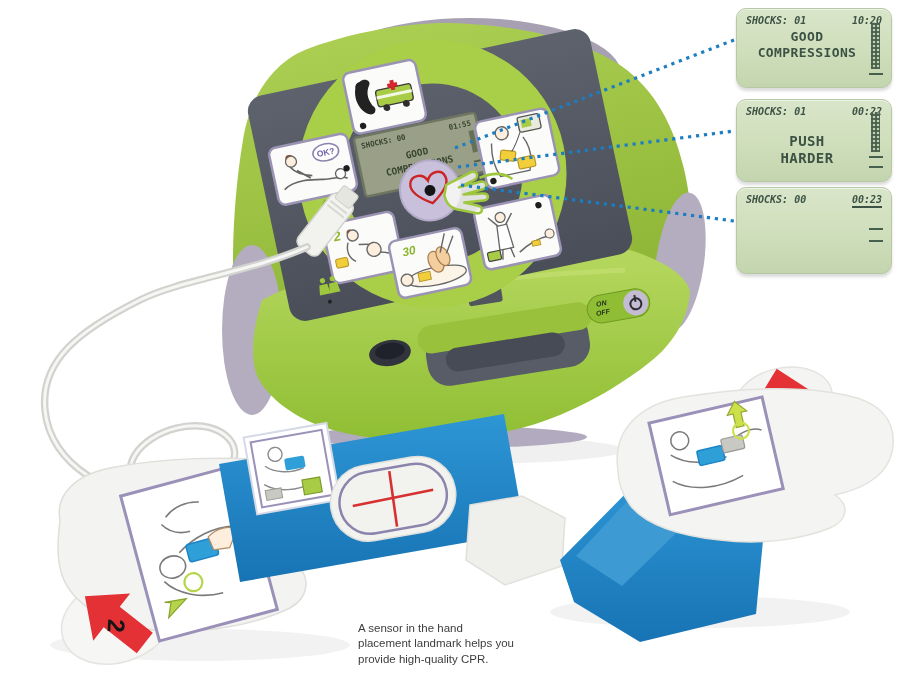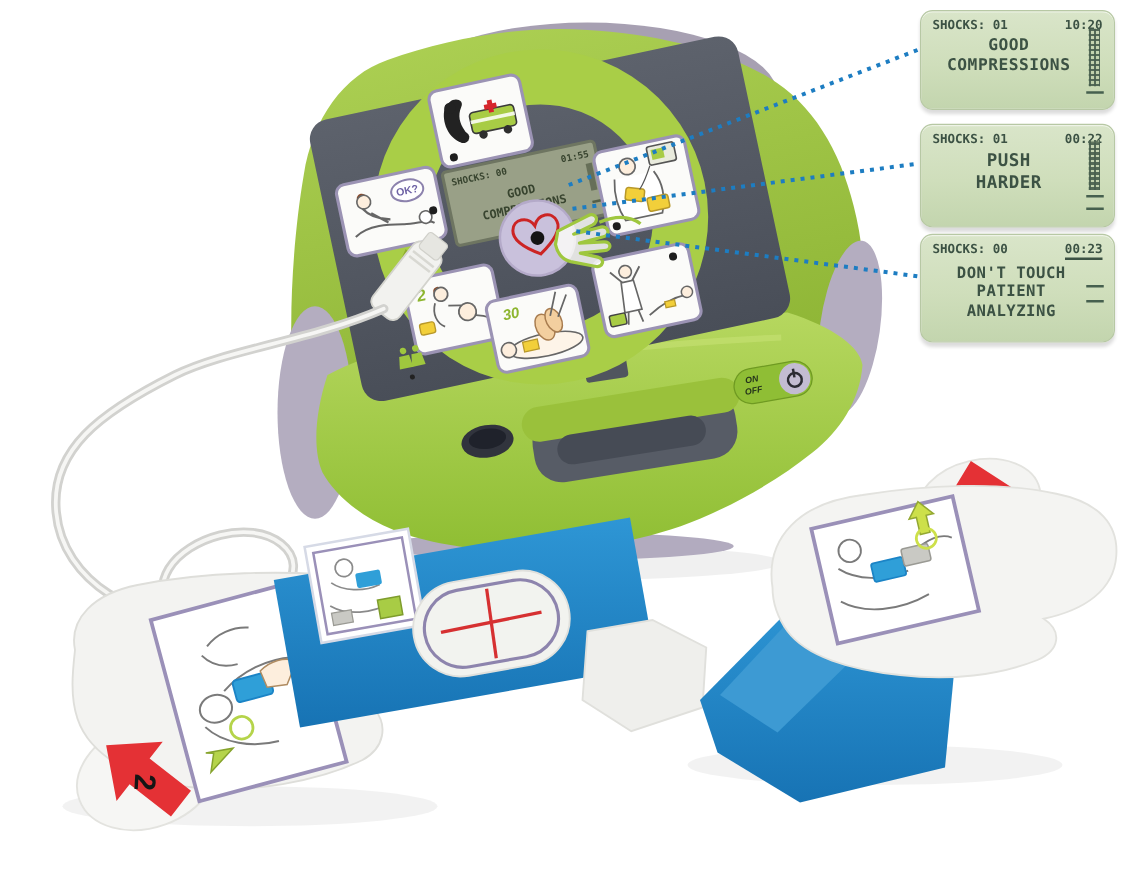--- a/index.html
+++ b/index.html
@@ -7,25 +7,25 @@
          font-family:"Liberation Sans",sans-serif;}
   #scene{position:absolute;left:0;top:0;}
 
   
   .callout{position:absolute;left:736px;width:154px;border-radius:10px;
     background:linear-gradient(180deg,#d9e5c9 0%,#cfdebb 55%,#c3d5ae 100%);
     border:1px solid #b7c8a4;
     box-shadow:0 3px 3px rgba(0,0,0,.14), inset 0 1px 0 rgba(255,255,255,.55);
     color:#3c5244;font-family:"DejaVu Sans Mono",monospace;}
   .callout .hdr{display:flex;justify-content:space-between;align-items:baseline;
-    padding:6px 9px 0 9px;font-size:10px;font-weight:bold;}
+    padding:6px 9px 0 9px;font-size:10px;font-weight:bold;font-style:italic;}
   .callout .msg{text-align:center;font-weight:bold;white-space:pre-line;
     line-height:1.22;letter-spacing:.4px;padding-right:14px;}
   #c1{top:8px;height:78px;}   #c1 .msg{font-size:13px;margin-top:3px;}
-  #c2{top:99px;height:81px;}  #c2 .msg{font-size:14px;margin-top:4px;}
+  #c2{top:99px;height:81px;}  #c2 .msg{font-size:14px;margin-top:16px;}
   #c3{top:187px;height:85px;} #c3 .msg{font-size:12.5px;margin-top:2px;padding-right:10px;}
   #c3 .t-u{border-bottom:2px solid #3c5244;padding-bottom:1px;}
   .bar{position:absolute;right:11px;width:9px;
     background-image:repeating-linear-gradient(0deg,rgba(72,95,78,.9) 0 2px,rgba(72,95,78,0) 2px 4px),
                      repeating-linear-gradient(90deg,rgba(72,95,78,.9) 0 2px,rgba(72,95,78,0) 2px 4px);
     background-color:rgba(170,190,150,.35);}
   #c1 .bar{top:14px;height:46px;}
   #c2 .bar{top:12px;height:40px;}
   .dash{position:absolute;right:8px;width:14px;height:0;border-top:2.5px solid #46604f;}
 
@@ -348,21 +348,21 @@
   <div class="bar"></div>
   <div class="dash" style="top:56px"></div>
   <div class="dash" style="top:66px"></div>
 </div>
 
 <div class="callout" id="c3">
   <div class="hdr">
     <span>SHOCKS: 00</span>
     <span class="t-u">00:23</span>
   </div>
-  <div class="msg">DON'T TOUCH
-PATIENT
-ANALYZING</div>
   <div class="dash" style="top:40px"></div>
   <div class="dash" style="top:52px"></div>
 </div>
 
+<div id="caption">A sensor in the hand
+placement landmark helps you
+provide high-quality CPR.</div>
 
 </div>
 
 </body></html>

